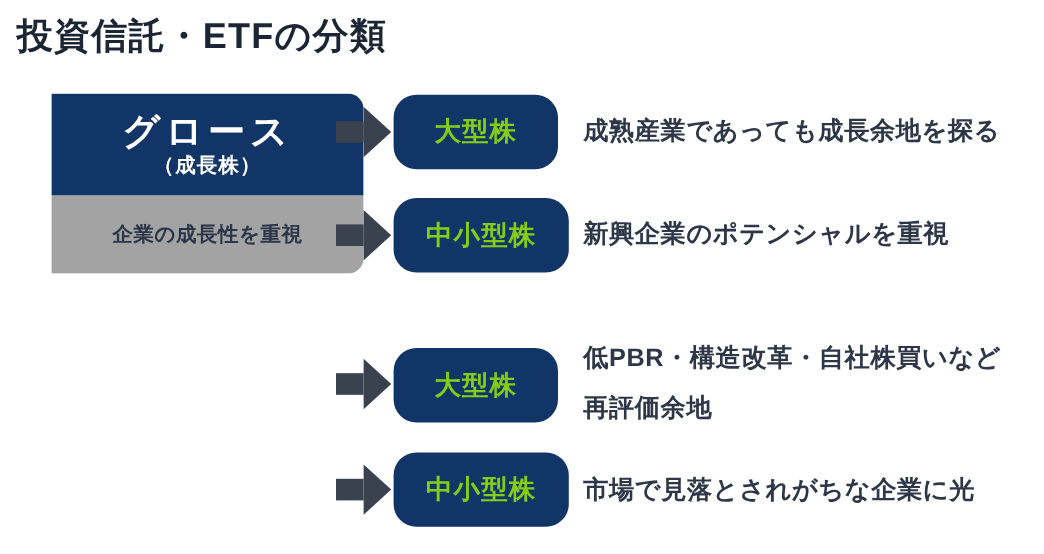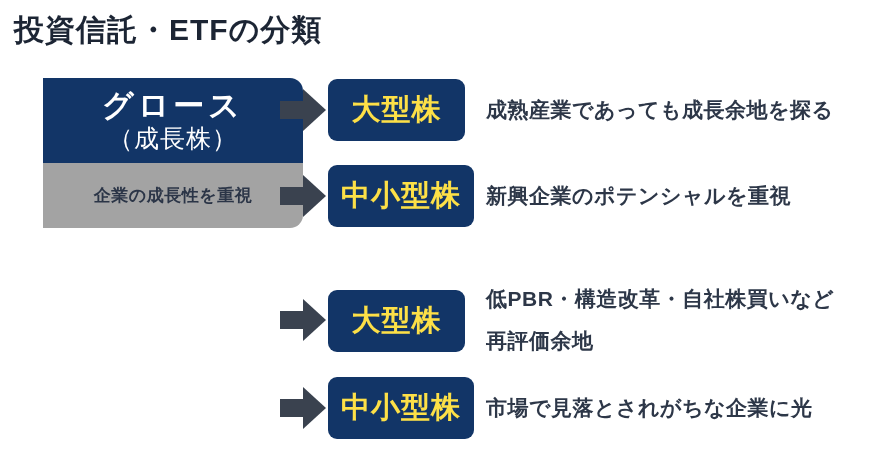--- a/index.html
+++ b/index.html
@@ -40,22 +40,22 @@
     align-items: center;
     justify-content: center;
   }
   .card-name {
     font-size: 31px;
     font-weight: 800;
     letter-spacing: 4px;
     line-height: 1.15;
   }
   .card-sub {
-    font-size: 25px;
-    font-weight: 400;
+    font-size: 17px;
+    font-weight: 700;
     letter-spacing: 1px;
     line-height: 1.2;
   }
   .card-note {
     background: #a3a3a3;
     color: #2b3547;
     display: flex;
     flex-direction: column;
     align-items: center;
     justify-content: center;
@@ -95,23 +95,23 @@
     border-left: 23px solid #3a424f;
     border-top: 21px solid transparent;
     border-bottom: 21px solid transparent;
   }
   
   .pill {
     position: absolute;
     left: 328px;
     height: 62px;
     background: #123567;
-    border-radius: 9px;
-    color: #fde047;
-    font-size: 29px;
+    border-radius: 19px;
+    color: #84cc16;
+    font-size: 22px;
     font-weight: 800;
     letter-spacing: 1px;
     display: flex;
     align-items: center;
     justify-content: center;
   }
   .pill.narrow { width: 137px; }
   .pill.wide   { width: 146px; }
 
   

